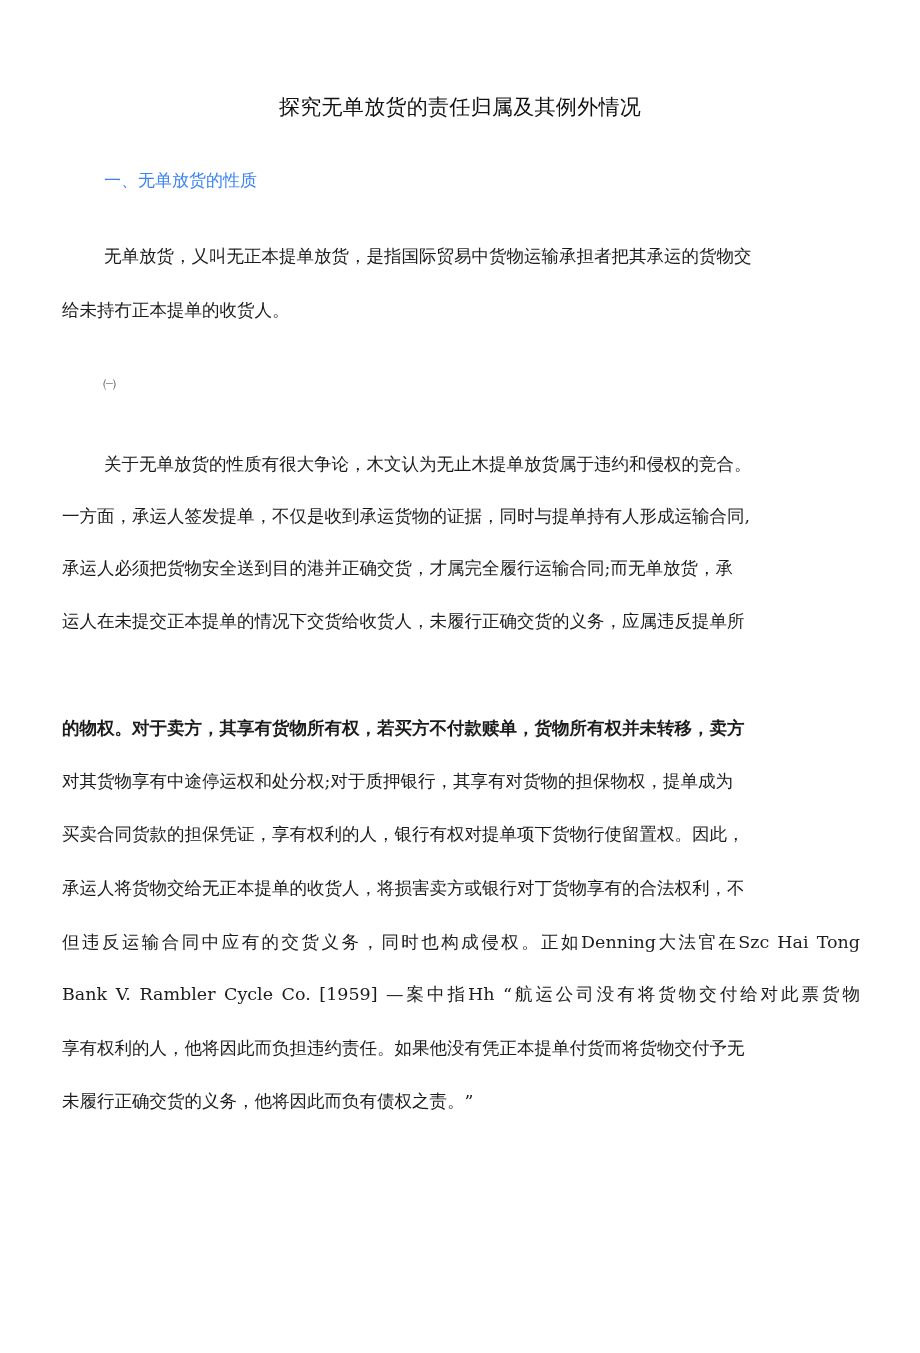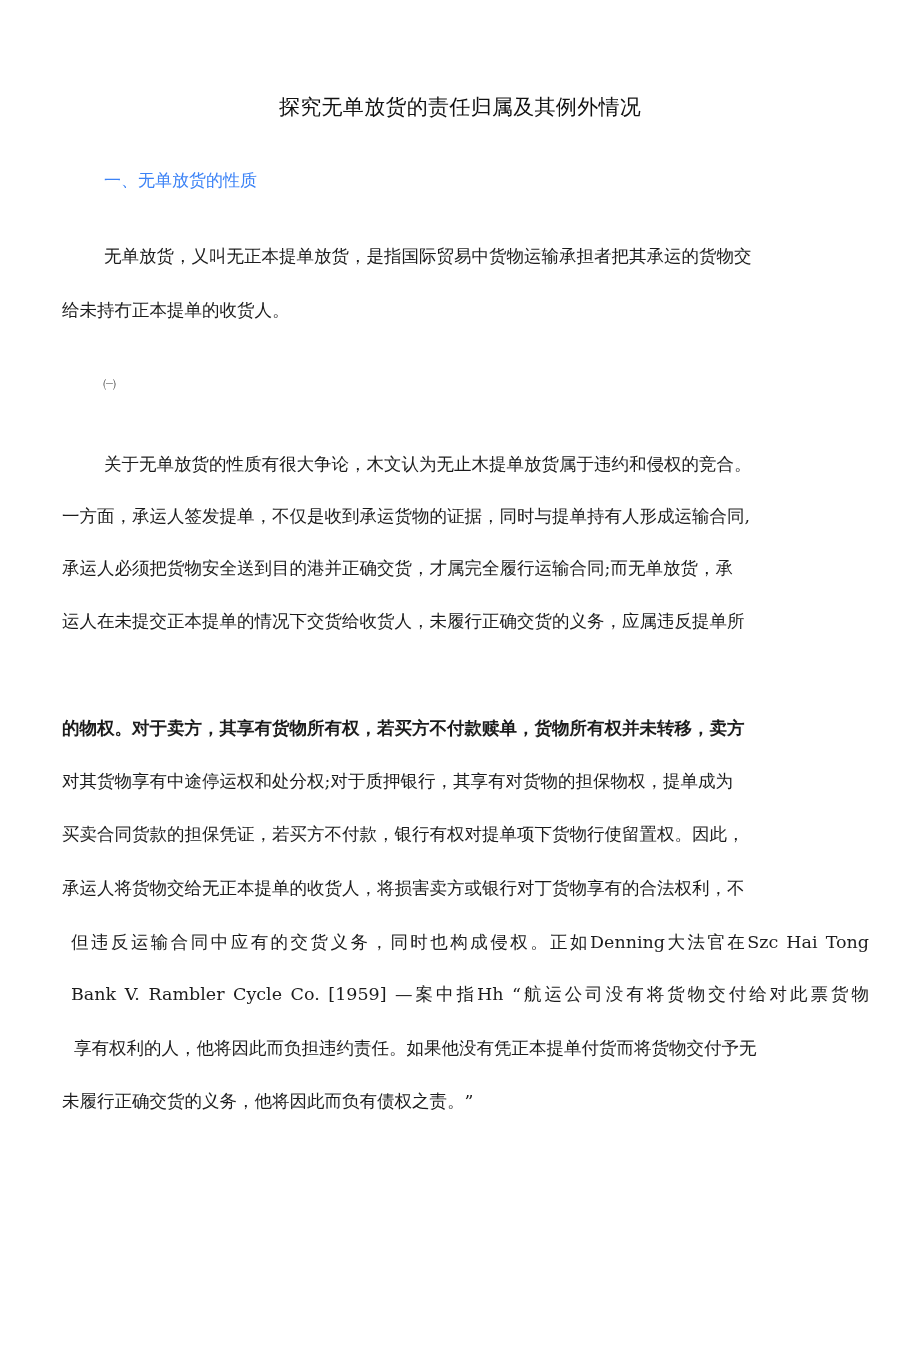--- a/index.html
+++ b/index.html
@@ -44,21 +44,20 @@
       white-space: nowrap;
       color: #1c1c1c;
     }
     .line.indent {
       left: 104px;
       width: 756px;
     }
     .line.justify {
       text-align: justify;
       text-align-last: justify;
-      margin-left: 9px;
     }
     .heading {
       position: absolute;
       left: 104px;
       top: 163px;
       font-size: 17px;
       line-height: 26px;
       color: #3b82f6;
     }
     .enum-marker {
@@ -83,20 +82,20 @@
   <div class="line" style="top:293px;">给未持冇正本提单的收货人。</div>
 
   <div class="enum-marker">㈠</div>
 
   <div class="line indent" style="top:447px;">关于无单放货的性质有很大争论，木文认为无止木提单放货属于违约和侵权的竞合。</div>
   <div class="line" style="top:499px;">一方面，承运人签发提单，不仅是收到承运货物的证据，同时与提单持有人形成运输合同,</div>
   <div class="line" style="top:551px;">承运人必须把货物安全送到目的港并正确交货，才属完全履行运输合同;而无单放货，承</div>
   <div class="line" style="top:604px;">运人在未提交正本提单的情况下交货给收货人，未履行正确交货的义务，应属违反提单所</div>
   <div class="line" style="top:711px;font-weight:bold;">的物权。对于卖方，其享有货物所有权，若买方不付款赎单，货物所有权并未转移，卖方</div>
   <div class="line" style="top:764px;">对其货物享有中途停运权和处分权;对于质押银行，其享有对货物的担保物权，提单成为</div>
-  <div class="line" style="top:817px;">买卖合同货款的担保凭证，若买方不付款，银行有权对提单项下货物行使留置权。因此，</div>
+  <div class="line" style="top:817px;">买卖合同货款的担保凭证，享有权利的人，银行有权对提单项下货物行使留置权。因此，</div>
   <div class="line" style="top:871px;">承运人将货物交给无正本提单的收货人，将损害卖方或银行对丁货物享有的合法权利，不</div>
   <div class="line justify" style="top:925px;">但违反运输合同中应有的交货义务，同时也构成侵权。正如Denning大法官在Szc  Hai  Tong</div>
   <div class="line justify" style="top:977px;">Bank V. Rambler Cycle Co. [1959] —案中指Hh “航运公司没有将货物交付给对此票货物</div>
-  <div class="line" style="top:1031px;margin-left:12px;">享有权利的人，他将因此而负担违约责任。如果他没有凭正本提单付货而将货物交付予无</div>
+  <div class="line" style="top:1031px;">享有权利的人，他将因此而负担违约责任。如果他没有凭正本提单付货而将货物交付予无</div>
   <div class="line" style="top:1084px;">未履行正确交货的义务，他将因此而负有债权之责。”</div>
 
 </div>
 
 </body></html>

